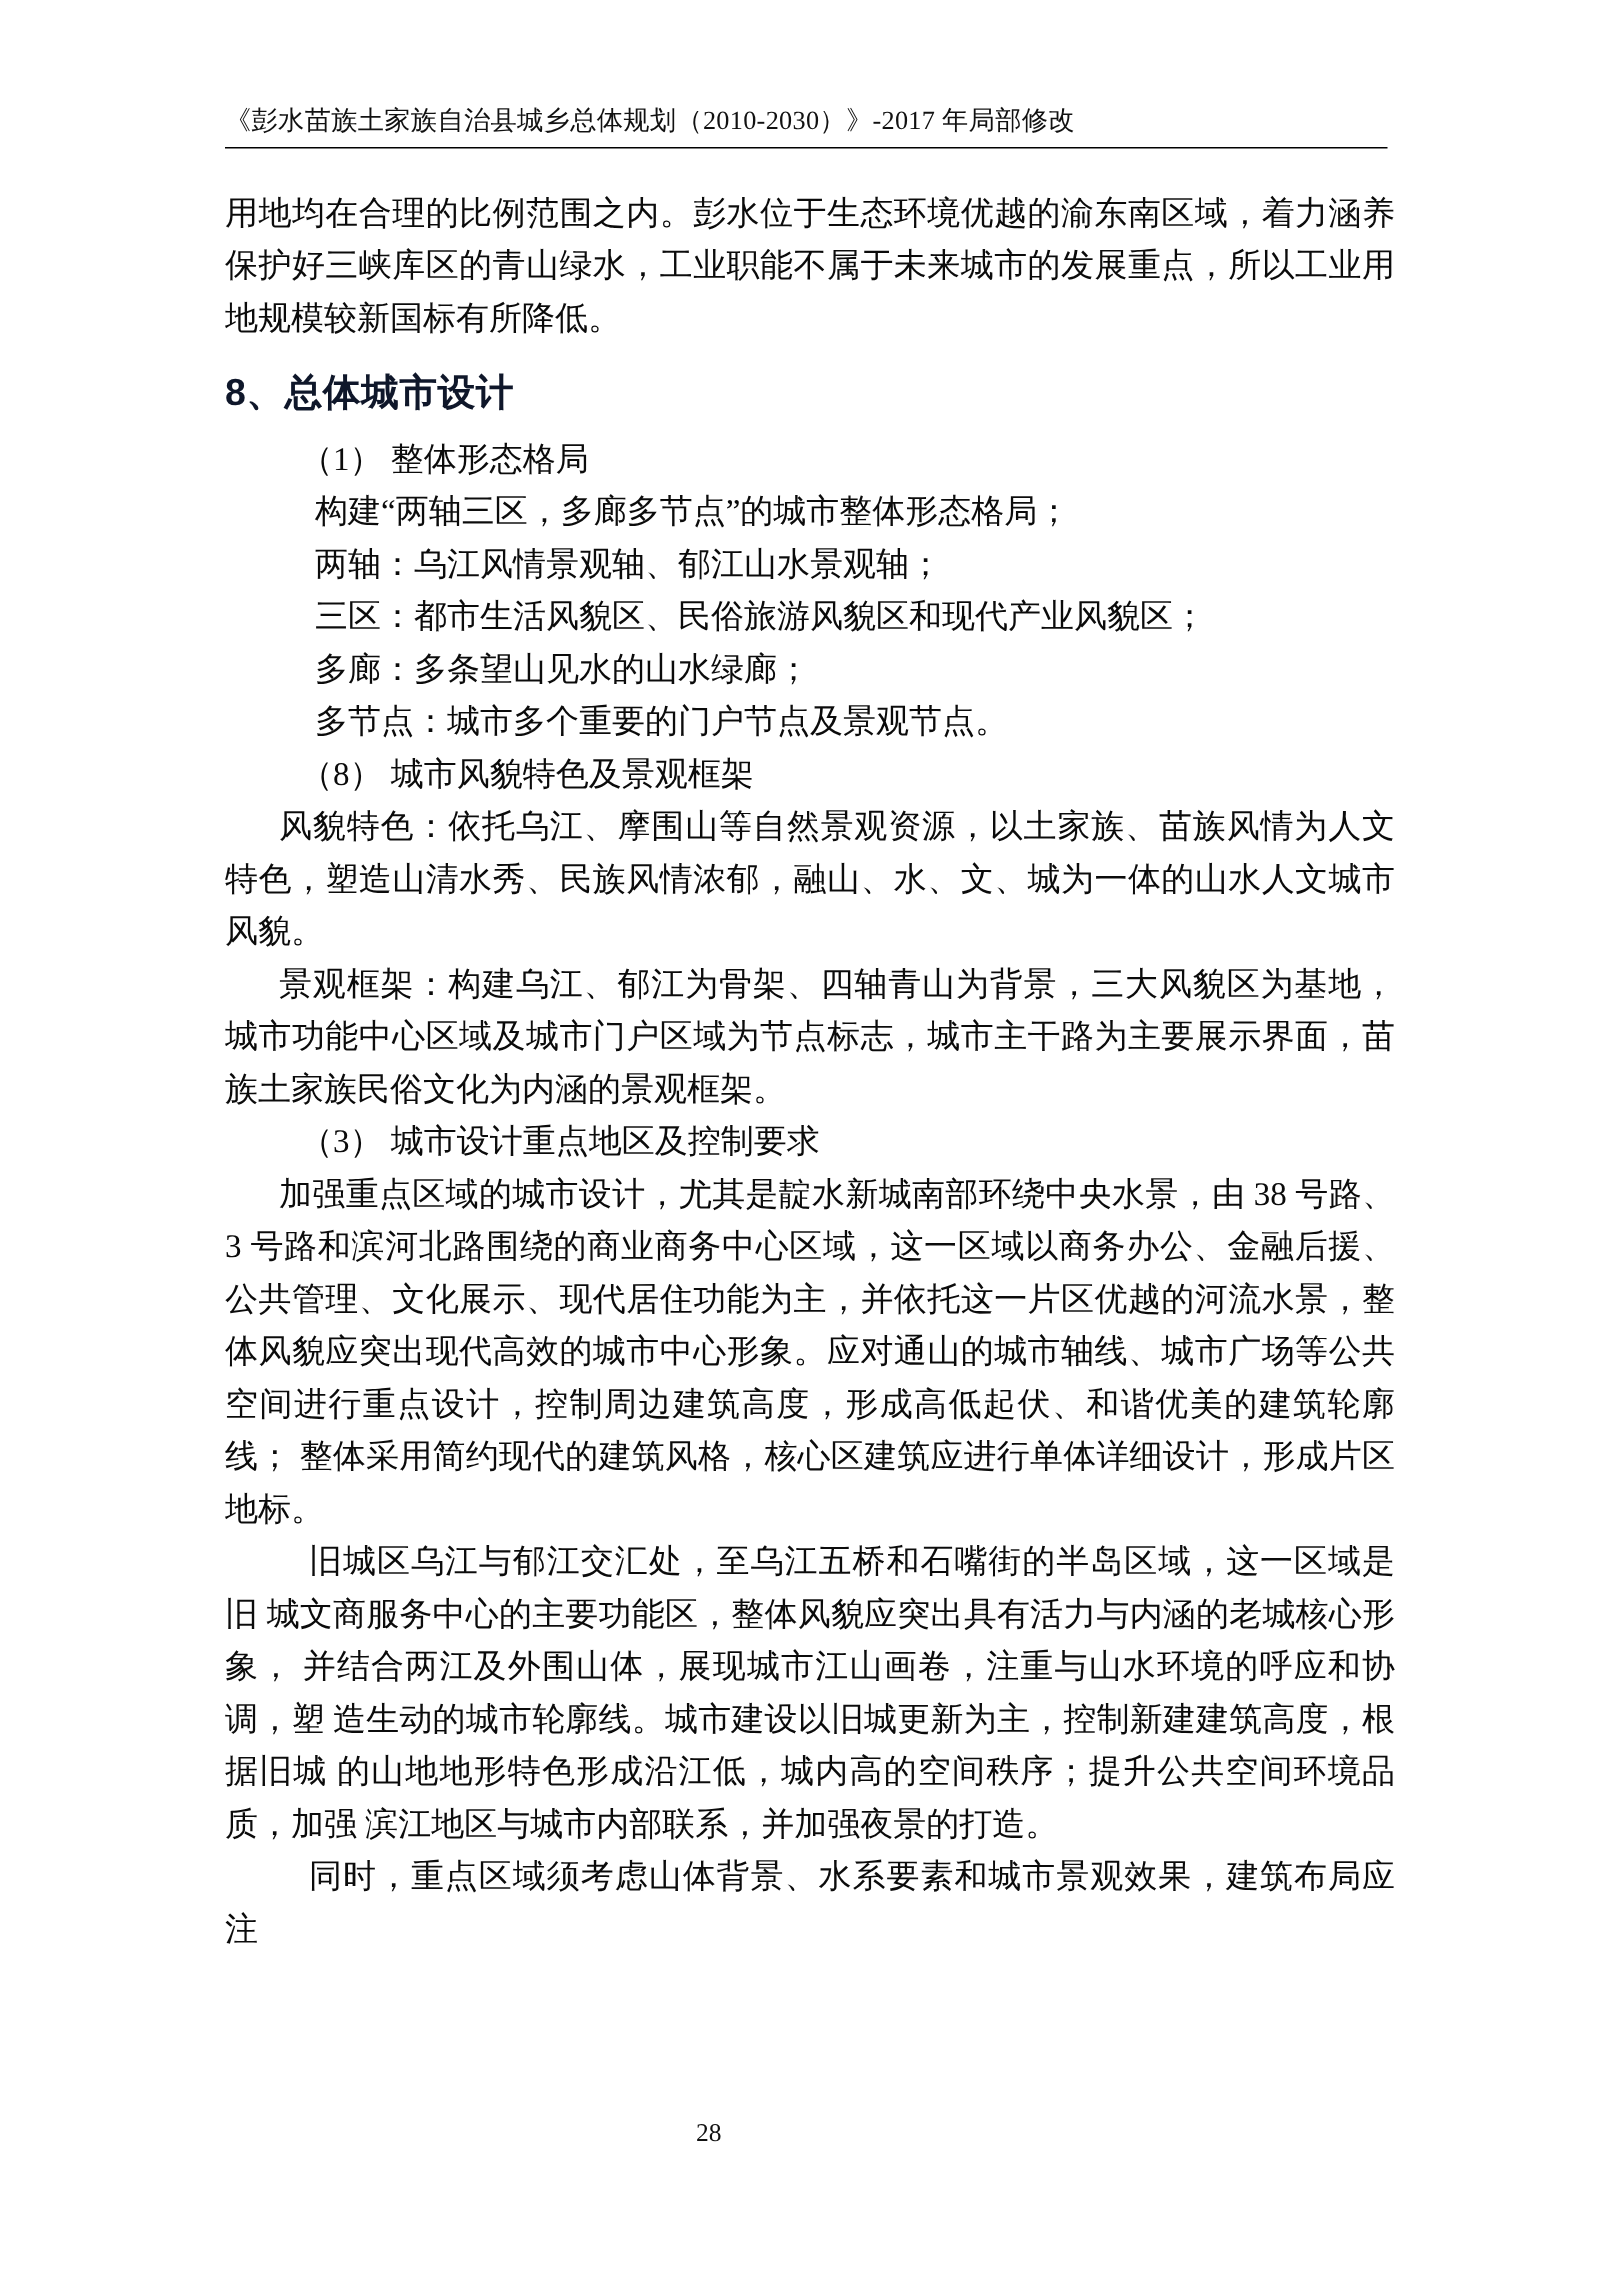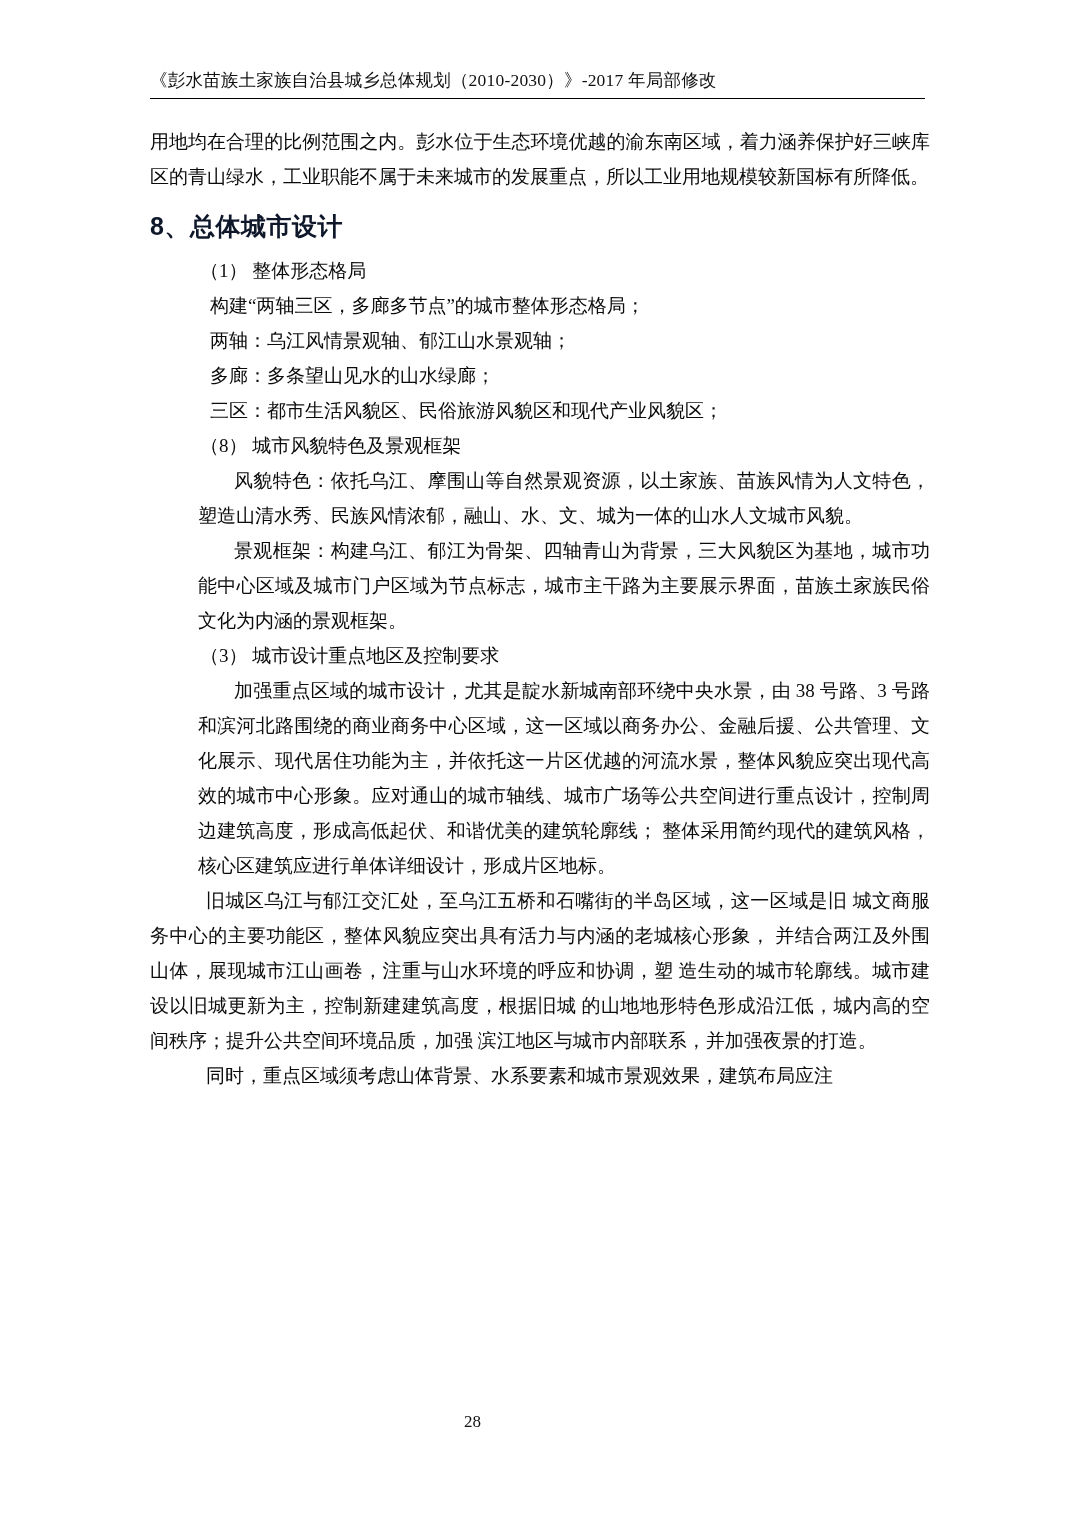--- a/index.html
+++ b/index.html
@@ -38,33 +38,33 @@
     height: 0;
     border-top: 1.6px solid #000;
   }
   .content {
     position: absolute;
     top: 124px;
     left: 150px;
     width: 780px;
   }
   .p {
-    font-size: 19px;
+    font-size: 22px;
     line-height: 35px;
     text-align: justify;
     text-justify: inter-ideograph;
     margin: 0;
     color: #0b0b0b;
   }
   .p.indent1 {
     text-indent: 0;
   }
   .p.ind-50 { padding-left: 50px; }
   .p.ind-60 { padding-left: 60px; }
-  .p.ind-36 { text-indent: 36px; margin-left: 48px; }
+  .p.ind-36 { text-indent: 36px; }
   .p.ind-56 { text-indent: 56px; }
 
   .h-section {
     font-size: 25px;
     font-weight: bold;
     font-family: "Liberation Sans", "DejaVu Sans", sans-serif;
     margin: 16px 0 10px 0;
     letter-spacing: 0.5px;
     color: #0f172a;
   }
@@ -88,22 +88,23 @@
 
   <div class="content">
 
     <p class="p indent1">用地均在合理的比例范围之内。彭水位于生态环境优越的渝东南区域，着力涵养保护好三峡库区的青山绿水，工业职能不属于未来城市的发展重点，所以工业用地规模较新国标有所降低。</p>
 
     <div class="h-section">8、总体城市设计</div>
 
     <p class="p ind-50">（1） 整体形态格局</p>
     <p class="p ind-60">构建“两轴三区，多廊多节点”的城市整体形态格局；</p>
     <p class="p ind-60">两轴：乌江风情景观轴、郁江山水景观轴；</p>
+    <p class="p ind-60">三区：都市生活风貌区、民俗旅游风貌区和现代产业风貌区；</p>
     <p class="p ind-60">多廊：多条望山见水的山水绿廊；</p>
-    <p class="p ind-60">三区：都市生活风貌区、民俗旅游风貌区和现代产业风貌区；</p>
+    <p class="p ind-60">多节点：城市多个重要的门户节点及景观节点。</p>
 
     <p class="p ind-50">（8） 城市风貌特色及景观框架</p>
     <p class="p ind-36">风貌特色：依托乌江、摩围山等自然景观资源，以土家族、苗族风情为人文特色，塑造山清水秀、民族风情浓郁，融山、水、文、城为一体的山水人文城市风貌。</p>
     <p class="p ind-36">景观框架：构建乌江、郁江为骨架、四轴青山为背景，三大风貌区为基地，城市功能中心区域及城市门户区域为节点标志，城市主干路为主要展示界面，苗族土家族民俗文化为内涵的景观框架。</p>
 
     <p class="p ind-50">（3） 城市设计重点地区及控制要求</p>
     <p class="p ind-36">加强重点区域的城市设计，尤其是靛水新城南部环绕中央水景，由 38 号路、3 号路和滨河北路围绕的商业商务中心区域，这一区域以商务办公、金融后援、公共管理、文化展示、现代居住功能为主，并依托这一片区优越的河流水景，整体风貌应突出现代高效的城市中心形象。应对通山的城市轴线、城市广场等公共空间进行重点设计，控制周边建筑高度，形成高低起伏、和谐优美的建筑轮廓线； 整体采用简约现代的建筑风格，核心区建筑应进行单体详细设计，形成片区地标。</p>
     <p class="p ind-56">旧城区乌江与郁江交汇处，至乌江五桥和石嘴街的半岛区域，这一区域是旧 城文商服务中心的主要功能区，整体风貌应突出具有活力与内涵的老城核心形象， 并结合两江及外围山体，展现城市江山画卷，注重与山水环境的呼应和协调，塑 造生动的城市轮廓线。城市建设以旧城更新为主，控制新建建筑高度，根据旧城 的山地地形特色形成沿江低，城内高的空间秩序；提升公共空间环境品质，加强 滨江地区与城市内部联系，并加强夜景的打造。</p>
     <p class="p ind-56">同时，重点区域须考虑山体背景、水系要素和城市景观效果，建筑布局应注</p>
 

